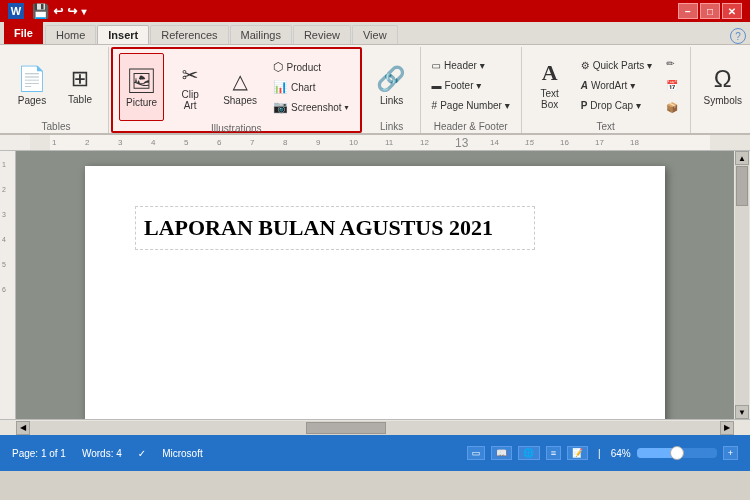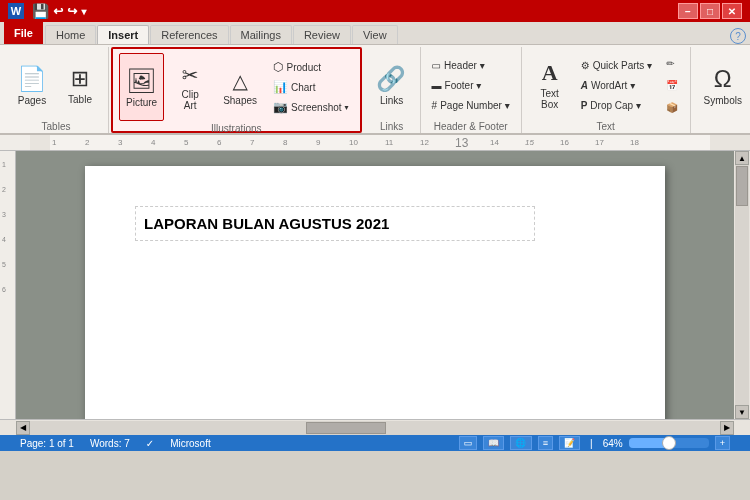--- a/index.html
+++ b/index.html
@@ -156,23 +156,23 @@
     .doc-page {
       background: white;
       width: 580px;
       min-height: 300px;
       box-shadow: 2px 2px 8px rgba(0,0,0,0.4);
       padding: 40px 50px 30px;
       position: relative;
     }
 
     .doc-text-title {
-      font-size: 15px;
+      font-size: 22px;
       font-weight: 900;
-      font-family: Liberation Sans, sans-serif;
+      font-family: Liberation Serif, serif;
       border: 1px dashed #ccc;
       padding: 8px;
       display: inline-block;
       min-width: 400px;
     }
 
     
     .scrollbar-v {
       width: 16px;
       background: #e8e4de;
@@ -197,26 +197,26 @@
     .scroll-thumb {
       width: 12px;
       height: 40px;
       background: #b0aca8;
       border: 1px solid #9a9690;
       margin: 1px auto;
     }
 
     
     .status-bar {
-      height: 16px;
+      height: 36px;
       background: #2472c8;
       display: flex;
       align-items: center;
       justify-content: space-between;
-      padding: 0 20px;
+      padding: 0 12px;
       color: white;
       font-size: 10px;
     }
     .status-left { display: flex; align-items: center; gap: 16px; }
     .status-right { display: flex; align-items: center; gap: 6px; }
     .status-btn {
       background: #3a85d8;
       border: 1px solid #5a9ae8;
       color: white;
       padding: 0 4px;
@@ -508,21 +508,21 @@
       <div class="scrollbar-h-thumb"></div>
     </div>
     <div class="scrollbar-h-btn">▶</div>
   </div>
   <div style="width:16px;flex-shrink:0;"></div>
 </div>
 
 <div class="status-bar">
   <div class="status-left">
     <span>Page: 1 of 1</span>
-    <span>Words: 7</span>
+    <span>Words: 4</span>
     <span style="font-size:10px;">✓</span>
     <span>Microsoft</span>
   </div>
   <div class="status-right">
     <div class="status-btn">▭</div>
     <div class="status-btn">📖</div>
     <div class="status-btn">🌐</div>
     <div class="status-btn">≡</div>
     <div class="status-btn">📝</div>
     <span style="margin: 0 4px;">|</span>

